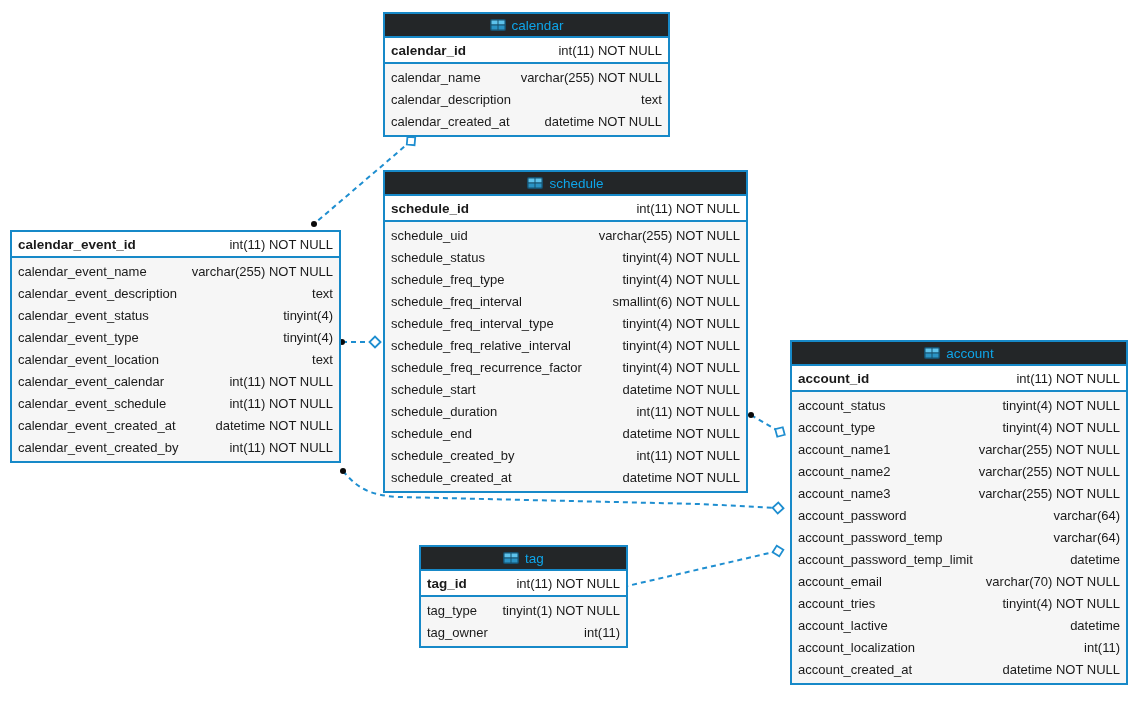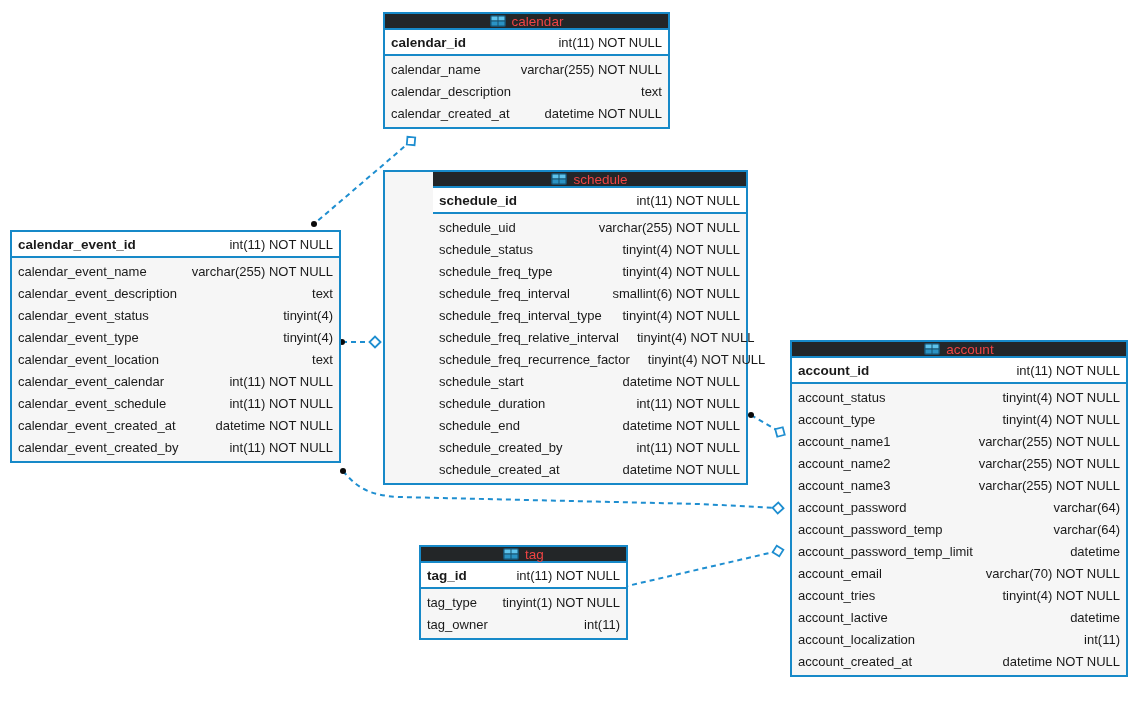--- a/index.html
+++ b/index.html
@@ -12,39 +12,39 @@
   .connections { position:absolute; left:0; top:0; pointer-events:none; }
   .rel-line { fill:none; stroke:#1e8ed0; stroke-width:2; stroke-dasharray:5 4; }
   .rel-dot { fill:#0a0a0a; stroke:none; }
   .rel-diamond { fill:#ffffff; stroke:#1e8ed0; stroke-width:1.8; }
 
   .table {
     position:absolute; border:2px solid #1789c8; background:#f6f6f6;
     color:#1a1a1a; font-size:13px;
   }
   .thead {
-    height:16px; background:#232628; color:#ef4444;
+    height:24px; background:#232628; color:#0ea5e9;
     display:flex; align-items:center; justify-content:center; gap:6px;
     border-bottom:2px solid #1789c8; font-size:13.5px;
   }
   .ticon { flex:0 0 auto; display:block; }
   .trow {
     display:flex; justify-content:space-between; align-items:center;
     height:22px; padding:0 6px; white-space:nowrap;
   }
   .pkrow {
     background:#ffffff; height:26px; border-bottom:2px solid #1789c8;
   }
   .pkrow .cname { font-weight:bold; font-size:13.5px; }
   .tbody { padding:2px 0 3px 0; }
   .cname { text-align:left; }
   .ctype { text-align:center; margin-left:18px; }
 
   #t-calendar       { left:383px; top:12px;  width:287px; }
-  #t-schedule       { left:383px; top:170px; width:365px;padding-left:48px; }
+  #t-schedule       { left:383px; top:170px; width:365px; }
   #t-calendar_event { left:10px;  top:230px; width:331px; }
   #t-account        { left:790px; top:340px; width:338px; }
   #t-tag            { left:383px; top:545px; width:209px;margin-left:36px; }
 </style>
 </head>
 <body>
 
 <div class="canvas">
 
   <svg class="connections" width="1144" height="707" viewBox="0 0 1144 707">

